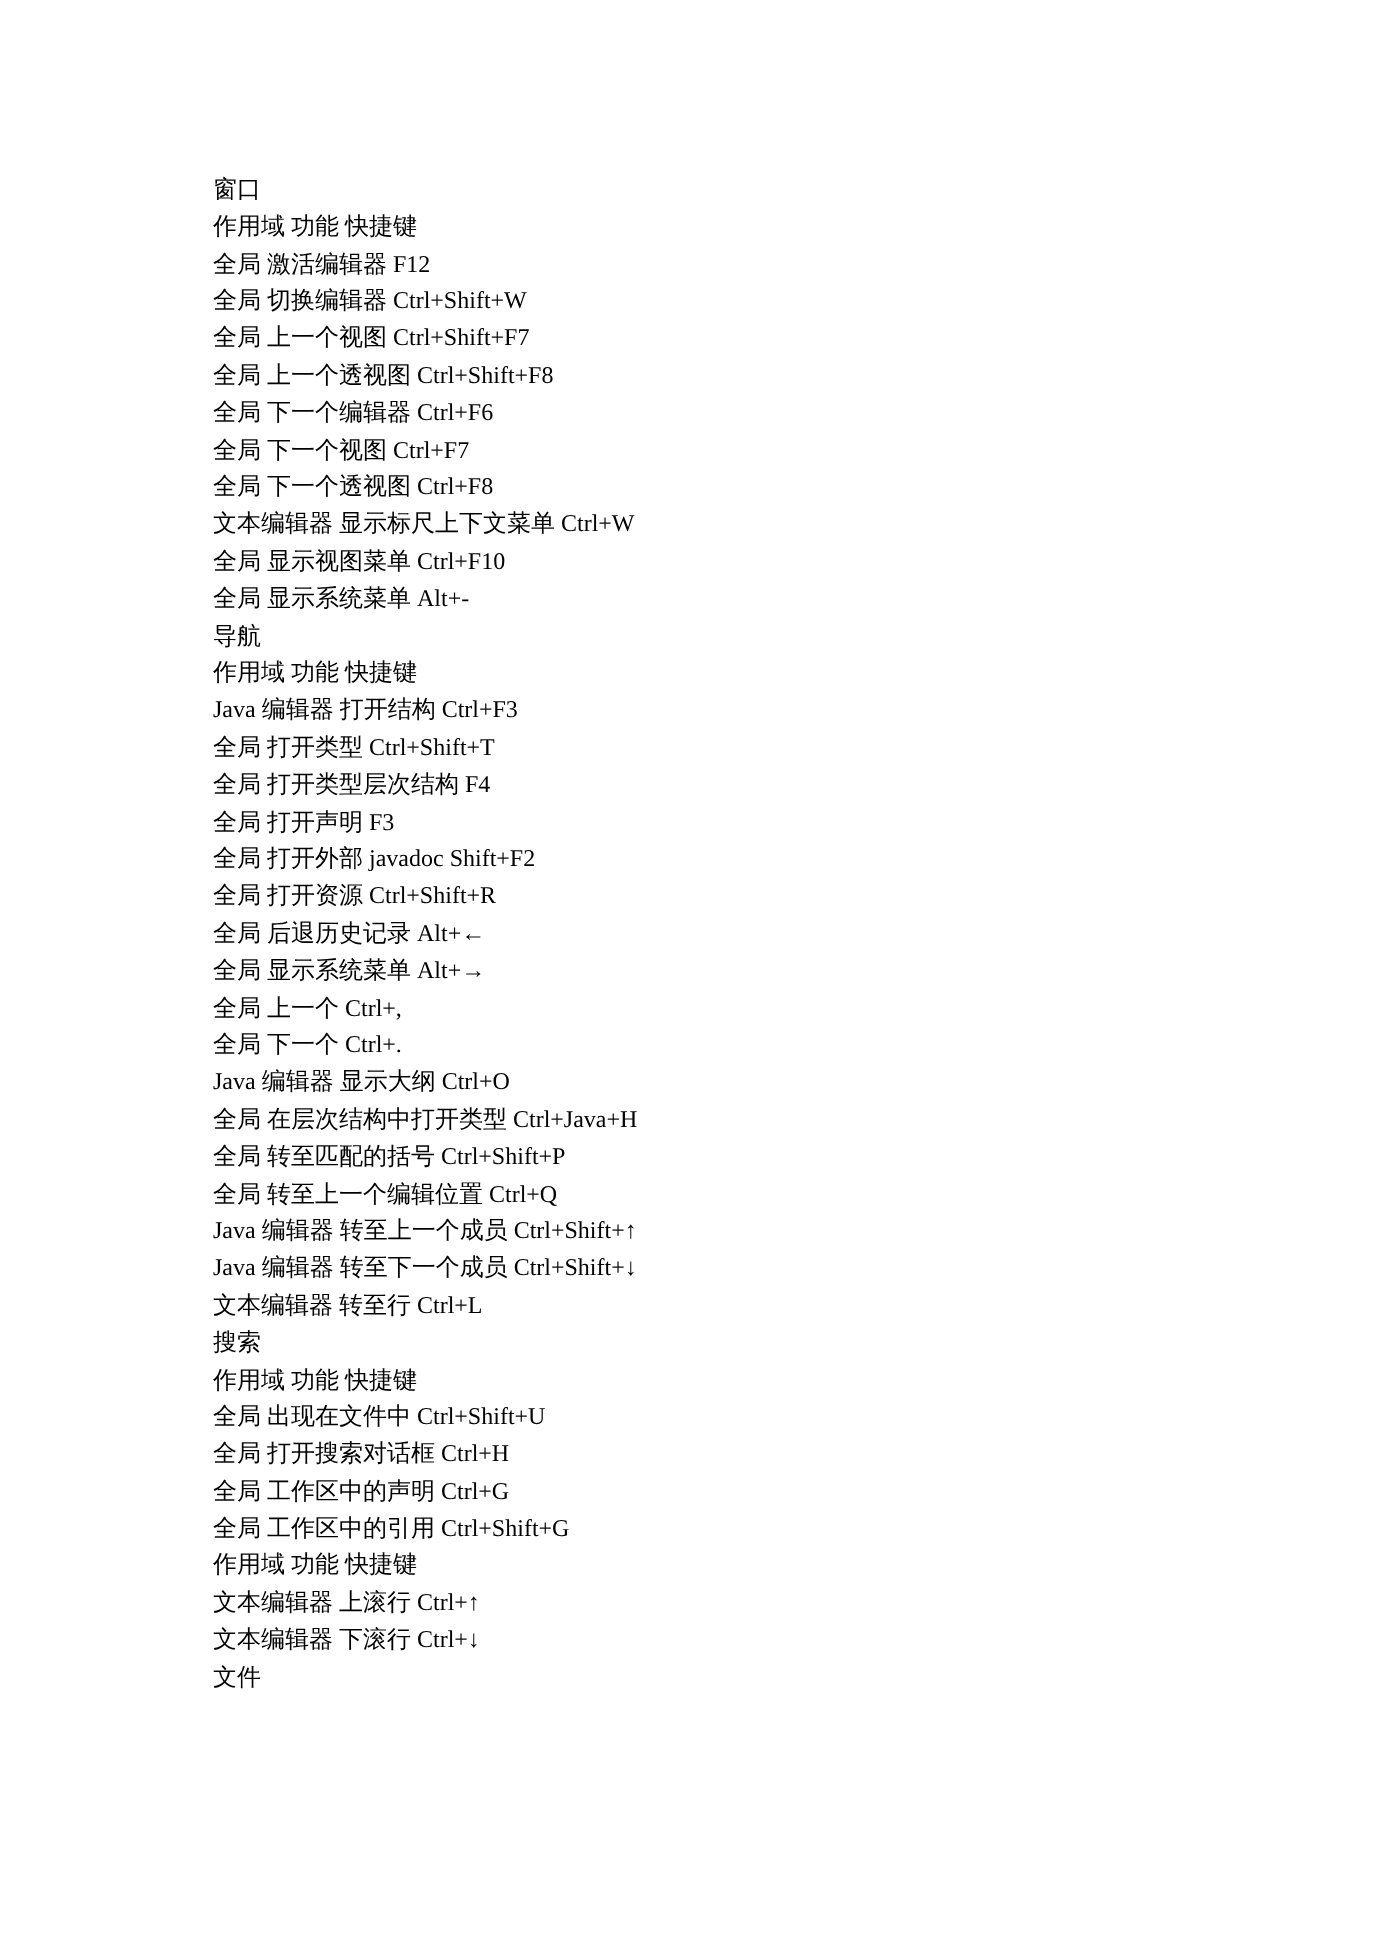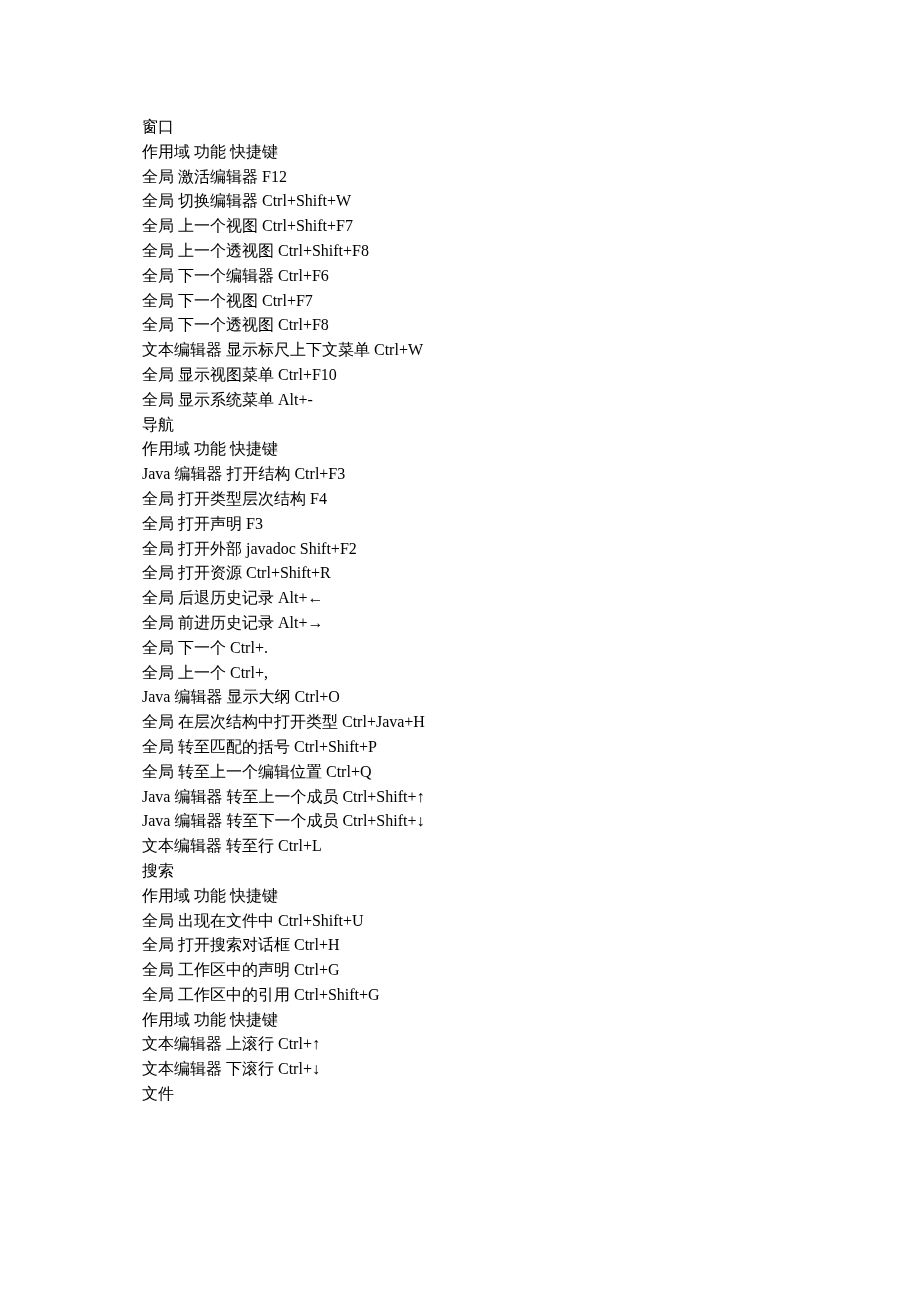--- a/index.html
+++ b/index.html
@@ -34,28 +34,29 @@
       <div class="line">全局 上一个透视图 Ctrl+Shift+F8</div>
       <div class="line">全局 下一个编辑器 Ctrl+F6</div>
       <div class="line">全局 下一个视图 Ctrl+F7</div>
       <div class="line">全局 下一个透视图 Ctrl+F8</div>
       <div class="line">文本编辑器 显示标尺上下文菜单 Ctrl+W</div>
       <div class="line">全局 显示视图菜单 Ctrl+F10</div>
       <div class="line">全局 显示系统菜单 Alt+-</div>
       <div class="line">导航</div>
       <div class="line">作用域 功能 快捷键</div>
       <div class="line">Java 编辑器 打开结构 Ctrl+F3</div>
+      <div class="line">全局 打开类型 Ctrl+Shift+T</div>
       <div class="line">全局 打开类型层次结构 F4</div>
       <div class="line">全局 打开声明 F3</div>
       <div class="line">全局 打开外部 javadoc Shift+F2</div>
       <div class="line">全局 打开资源 Ctrl+Shift+R</div>
       <div class="line">全局 后退历史记录 Alt+←</div>
-      <div class="line">全局 前进历史记录 Alt+→</div>
+      <div class="line">全局 显示系统菜单 Alt+→</div>
+      <div class="line">全局 上一个 Ctrl+,</div>
       <div class="line">全局 下一个 Ctrl+.</div>
-      <div class="line">全局 上一个 Ctrl+,</div>
       <div class="line">Java 编辑器 显示大纲 Ctrl+O</div>
       <div class="line">全局 在层次结构中打开类型 Ctrl+Java+H</div>
       <div class="line">全局 转至匹配的括号 Ctrl+Shift+P</div>
       <div class="line">全局 转至上一个编辑位置 Ctrl+Q</div>
       <div class="line">Java 编辑器 转至上一个成员 Ctrl+Shift+↑</div>
       <div class="line">Java 编辑器 转至下一个成员 Ctrl+Shift+↓</div>
       <div class="line">文本编辑器 转至行 Ctrl+L</div>
       <div class="line">搜索</div>
       <div class="line">作用域 功能 快捷键</div>
       <div class="line">全局 出现在文件中 Ctrl+Shift+U</div>

